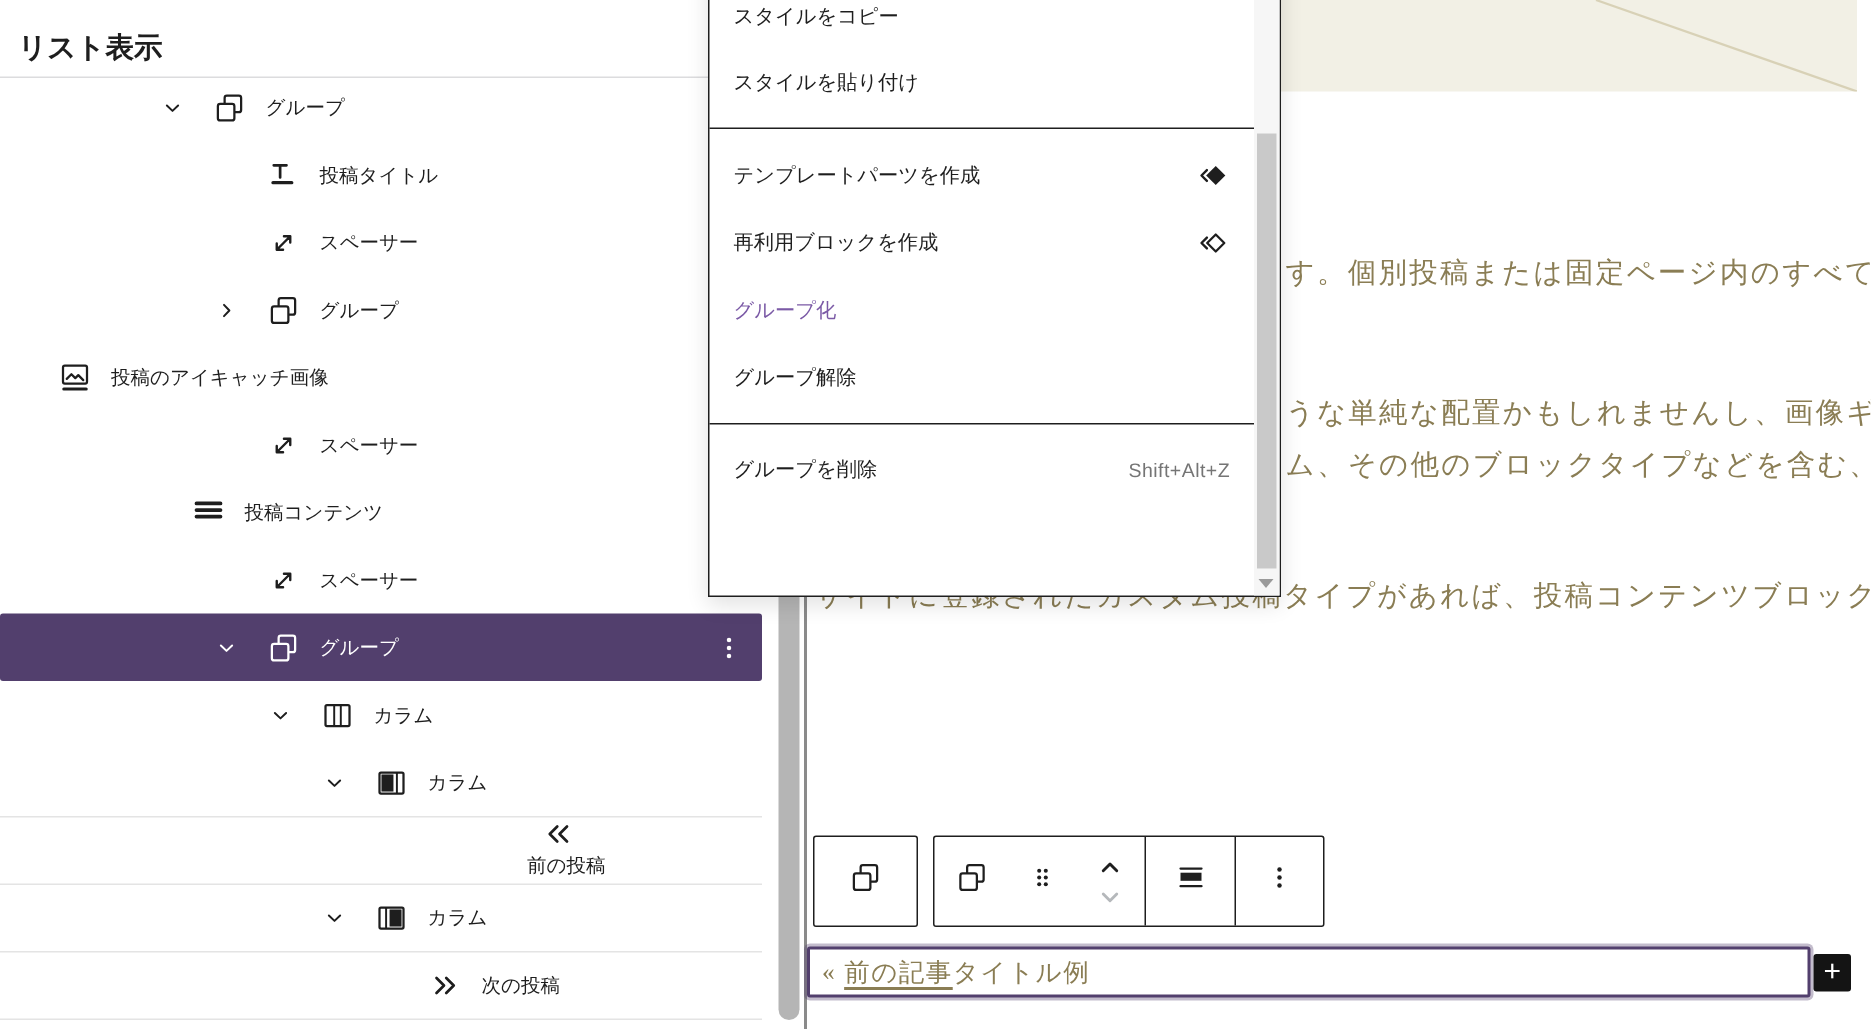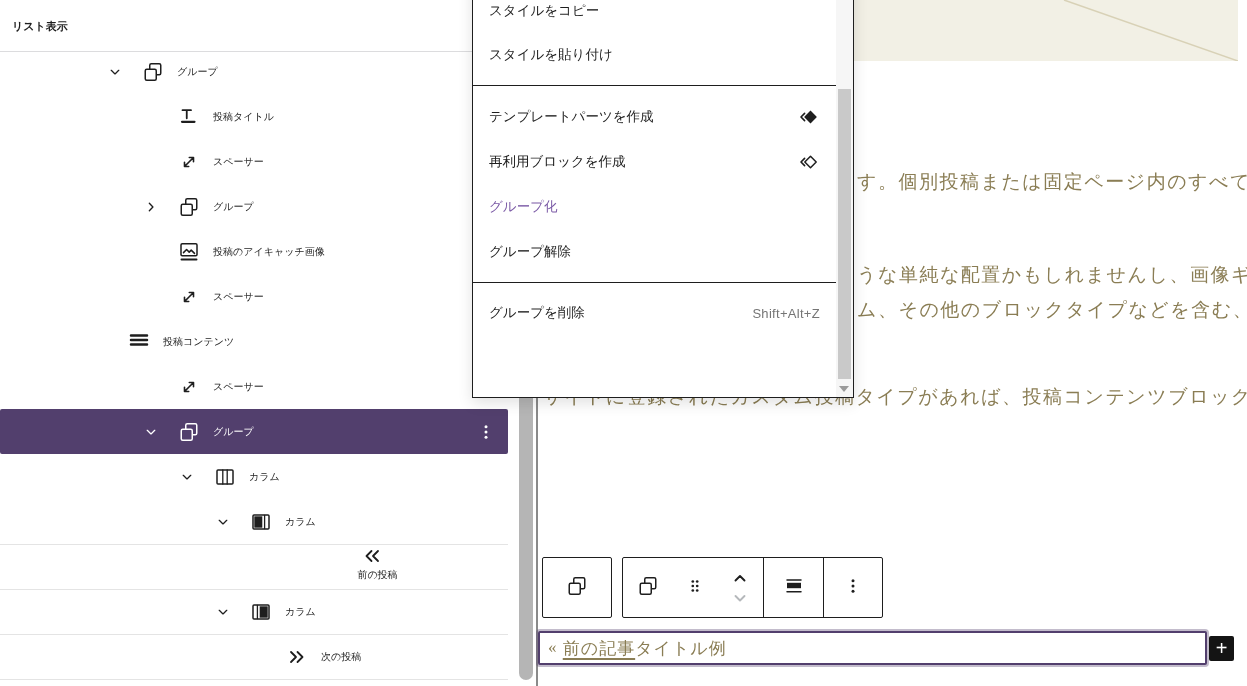--- a/index.html
+++ b/index.html
@@ -36,24 +36,24 @@
   .plink{text-decoration:underline;text-underline-offset:4px;text-decoration-thickness:1.5px;cursor:pointer;}
   .ulead{display:inline-block;width:26px;height:1em;border-bottom:1.5px solid #8a7d54;
          transform:translateY(2px);margin-right:2px;}
   .pag-next{margin-left:auto;margin-right:70px;}
   .plus-btn{position:absolute;left:1209px;top:636px;width:25px;height:25px;background:#141414;
        color:#fff;font-size:20px;line-height:24px;text-align:center;border-radius:2px;z-index:4;
        font-family:"Liberation Sans",sans-serif;cursor:pointer;}
 
   
   .panel{position:absolute;left:0;top:0;width:508px;height:686px;background:#fff;z-index:5;}
-  .panel-title{position:absolute;left:12px;top:19px;font-size:11px;font-weight:bold;}
+  .panel-title{position:absolute;left:12px;top:19px;font-size:19px;font-weight:bold;}
   .panel-divider{position:absolute;left:0;top:51px;width:508px;height:1px;background:#dcdcde;}
   .lv-row{position:absolute;left:0;width:508px;height:45px;display:flex;align-items:center;
-       box-sizing:border-box;font-size:10px;cursor:pointer;}
+       box-sizing:border-box;font-size:13px;cursor:pointer;}
   .lv-row.selected{background:#523f6d;color:#fff;border-radius:2px;}
   .chev-slot{width:24px;margin-right:14px;display:flex;justify-content:center;align-items:center;flex:none;}
   .lv-ic{width:28px;margin-right:8px;display:flex;align-items:center;flex:none;}
   .lv-label{white-space:nowrap;}
   .lv-opts{margin-left:auto;margin-right:10px;display:flex;align-items:center;cursor:pointer;}
   .lv-sep{position:absolute;left:0;width:508px;height:1px;background:#e4e4e4;z-index:6;}
   .fillbg{fill:#fff;}
   .selected .fillbg{fill:#523f6d;}
 
   
@@ -196,21 +196,21 @@
             </svg>
           </span>
           <span class="lv-ic">
             <svg viewBox="0 0 24 24" width="24" height="24" fill="none" stroke="currentColor" stroke-width="1.5" stroke-linecap="round" stroke-linejoin="round">
               <rect x="8.75" y="3.75" width="11" height="11" rx="1.5"></rect>
               <rect class="fillbg" x="4.25" y="9.25" width="11" height="11" rx="1.5"></rect>
             </svg>
           </span>
           <span class="lv-label">グループ</span>
         </div>
-        <div class="lv-row" style="top: 229px; padding-left: 139px;">
+        <div class="lv-row" style="top: 229px; ">
           <span class="chev-slot"></span>
           <span class="lv-ic">
             <svg viewBox="0 0 24 24" width="24" height="24" fill="none" stroke="currentColor" stroke-width="1.5" stroke-linecap="round" stroke-linejoin="round">
               <rect x="4" y="3.75" width="16" height="12" rx="1.2"></rect>
               <path d="M6.5 12.6l3.1-3.1 2.6 2.6 2-2 3.3 3.3"></path>
               <path d="M4.5 19.4h15" stroke-width="2"></path>
             </svg>
           </span>
           <span class="lv-label">投稿のアイキャッチ画像</span>
         </div>

